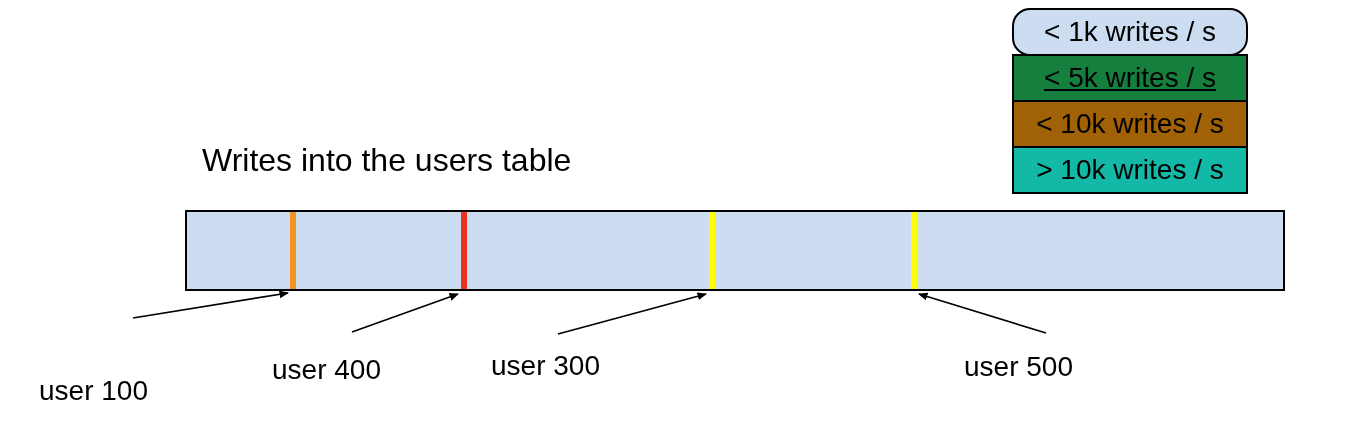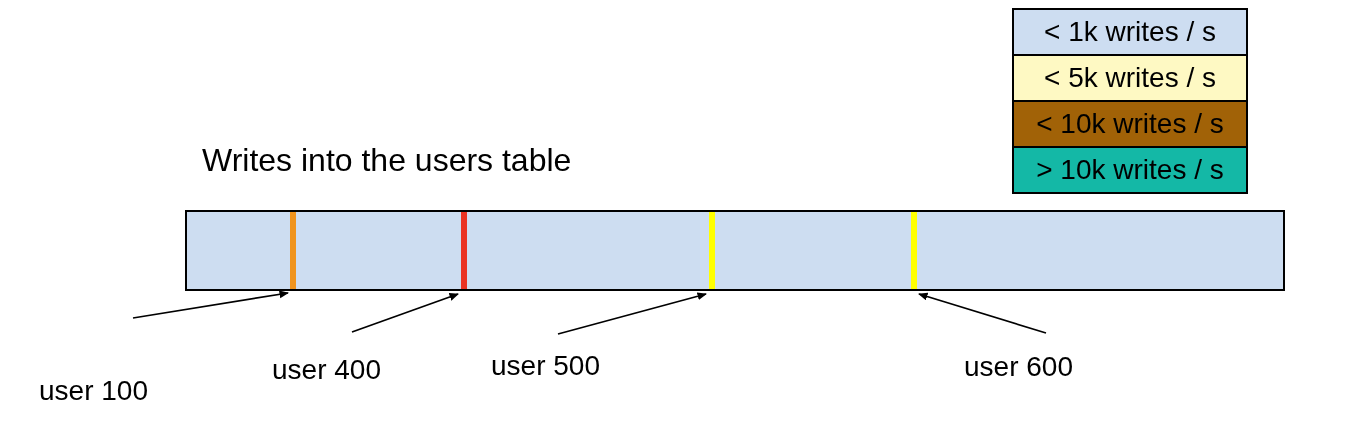--- a/index.html
+++ b/index.html
@@ -41,21 +41,21 @@
     position:absolute;left:1012px;top:8px;width:236px;
   }
   .legend-row{
     height:48px;
     border:2px solid #000;
     box-sizing:border-box;
     margin-top:-2px;
     display:flex;align-items:center;justify-content:center;
     font-size:28px;white-space:nowrap;
   }
-  .legend-row:first-child{margin-top:0;}
+  .legend-row:first-child{margin-top:0;border-radius:18px;}
 </style>
 </head>
 <body>
 
 <div class="canvas">
 
   <div class="title">Writes into the users table</div>
 
   <div class="bar" style="background-color: rgb(205, 221, 241);">
     <div class="stripe s1" style="background-color: rgb(240, 148, 30);"></div>
@@ -71,23 +71,23 @@
       </marker>
     </defs>
     <line x1="133" y1="318" x2="288" y2="293" stroke="#000" stroke-width="1.7" marker-end="url(#ah)"></line>
     <line x1="352" y1="332" x2="458" y2="294" stroke="#000" stroke-width="1.7" marker-end="url(#ah)"></line>
     <line x1="558" y1="334" x2="706" y2="294" stroke="#000" stroke-width="1.7" marker-end="url(#ah)"></line>
     <line x1="1046" y1="333" x2="919" y2="294" stroke="#000" stroke-width="1.7" marker-end="url(#ah)"></line>
   </svg>
 
   <div class="user-label lbl-100">user 100</div>
   <div class="user-label lbl-200">user 400</div>
-  <div class="user-label lbl-300">user 500</div>
-  <div class="user-label lbl-400">user 600</div>
+  <div class="user-label lbl-300">user 300</div>
+  <div class="user-label lbl-400">user 500</div>
 
   <div class="legend">
     <div class="legend-row" style="background-color: rgb(205, 221, 241);">&lt; 1k writes / s</div>
-    <div class="legend-row" style="background-color: #fef9c3;">&lt; 5k writes / s</div>
+    <div class="legend-row" style="background-color: #15803d; text-decoration: underline;">&lt; 5k writes / s</div>
     <div class="legend-row" style="background-color: #a16207;">&lt; 10k writes / s</div>
     <div class="legend-row" style="background-color: #14b8a6;">&gt; 10k writes / s</div>
   </div>
 
 </div>
 
 </body></html>

